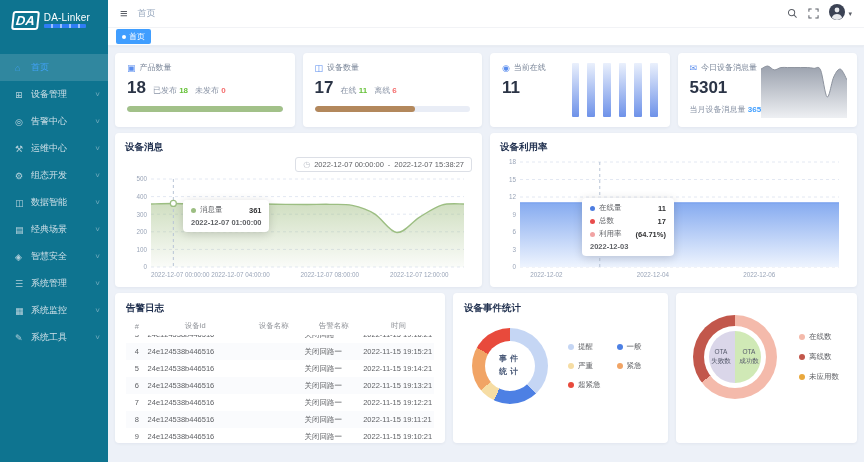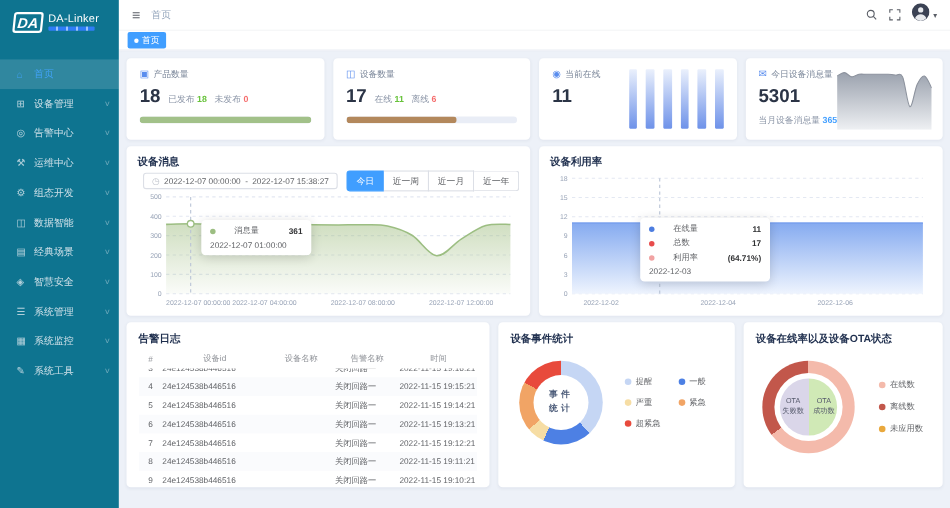--- a/index.html
+++ b/index.html
@@ -59,24 +59,24 @@
   .date-box { display:flex; align-items:center; gap:4px; border:1px solid #dcdfe6; border-radius:3px; padding:2px 7px; font-size:7.5px; color:#606266; cursor:pointer; }
   .date-box .clk { color:#c0c4cc; font-size:8px; }
   .range-group { display:flex; }
   .range-btn { font-size:8px; padding:3px 8px; border:1px solid #dcdfe6; border-left:none; color:#606266; background:#fff; cursor:pointer; }
   .range-btn:first-child { border-left:1px solid #dcdfe6; border-radius:3px 0 0 3px; }
   .range-btn:last-child { border-radius:0 3px 3px 0; }
   .range-btn.active { background:#409EFF; border-color:#409EFF; color:#fff; }
   .chart-wrap { position:relative; }
   svg text.tick { font-size:6.3px; fill:#9aa5b8; }
   .tooltip { position:absolute; background:#fff; border-radius:4px; box-shadow:0 2px 10px rgba(0,0,0,.16); padding:5px 8px; font-size:7.5px; color:#606266; z-index:6; min-width:86px; pointer-events:none; }
-  .tt-row { display:flex; align-items:center; gap:17px; margin-bottom:3px; }
+  .tt-row { display:flex; align-items:center; gap:4px; margin-bottom:3px; }
   .tt-dot { width:5px; height:5px; border-radius:50%; flex:none; }
   .tt-val { margin-left:auto; font-weight:bold; color:#303133; padding-left:10px; }
-  .tt-foot { color:#606266; }
+  .tt-foot { color:#606266;font-weight:bold; }
 
   .bottom-row { display:flex; gap:8px; height:150px; }
   .bcard { padding:9px 11px; position:relative; overflow:hidden; }
   .bcard1 { width:330px; }
   .bcard2 { width:215px; }
   .bcard3 { flex:1; }
   .b-title { font-size:9.5px; font-weight:bold; color:#1f2f4e; }
 
   .atable-head { display:flex; font-size:7.5px; color:#909399; height:18px; align-items:center; margin-top:2px; }
   .rows-clip { height:112px; overflow:hidden; }
@@ -290,26 +290,20 @@
 
   <div class="charts-row">
     <div class="card chart-card">
       <div class="cc-title">设备消息</div>
       <div class="cc-controls">
         <span class="date-box">
           <span class="clk">◷</span>
           <span>2022-12-07 00:00:00</span>
           <span>-</span>
           <span>2022-12-07 15:38:27</span>
-        </span>
-        <span class="range-group">
-          <button class="range-btn active">今日</button>
-          <button class="range-btn">近一周</button>
-          <button class="range-btn">近一月</button>
-          <button class="range-btn">近一年</button>
         </span>
       </div>
       <div class="chart-wrap">
         <svg width="347" height="106">
             <defs>
               <linearGradient id="g_messages" x1="0" y1="0" x2="0" y2="1">
                 <stop offset="0%" stop-color="rgba(161,190,131,0.50)"></stop>
                 <stop offset="100%" stop-color="rgba(161,190,131,0.05)"></stop>
               </linearGradient>
             </defs>
@@ -493,21 +487,20 @@
             </span>
           <span class="lg-item">
               <span class="lg-dot" style="background: rgb(232, 74, 60);"></span>
               <span>超紧急</span>
             </span>
         </div>
       </div>
     </div>
 
     <div class="card bcard bcard3">
-      <div class="b-title">设备在线率以及设备OTA状态</div>
       <div class="pie-content">
         <div class="donut donut-ota" style="background: conic-gradient(rgb(244, 186, 171) 0deg, rgb(244, 186, 171) 232.92deg, rgb(194, 87, 75) 232.92deg, rgb(194, 87, 75) 360deg);">
           <div class="ota-inner" style="background: conic-gradient(rgb(208, 233, 182) 0deg, rgb(208, 233, 182) 180deg, rgb(218, 214, 233) 180deg, rgb(218, 214, 233) 360deg);"></div>
           <div class="ota-lbl left"><span>OTA</span><br><span>失败数</span></div>
           <div class="ota-lbl right"><span>OTA</span><br><span>成功数</span></div>
         </div>
         <div class="ota-legend">
           <span class="lg-item">
               <span class="lg-dot" style="background: rgb(244, 186, 171);"></span>
               <span>在线数</span>

